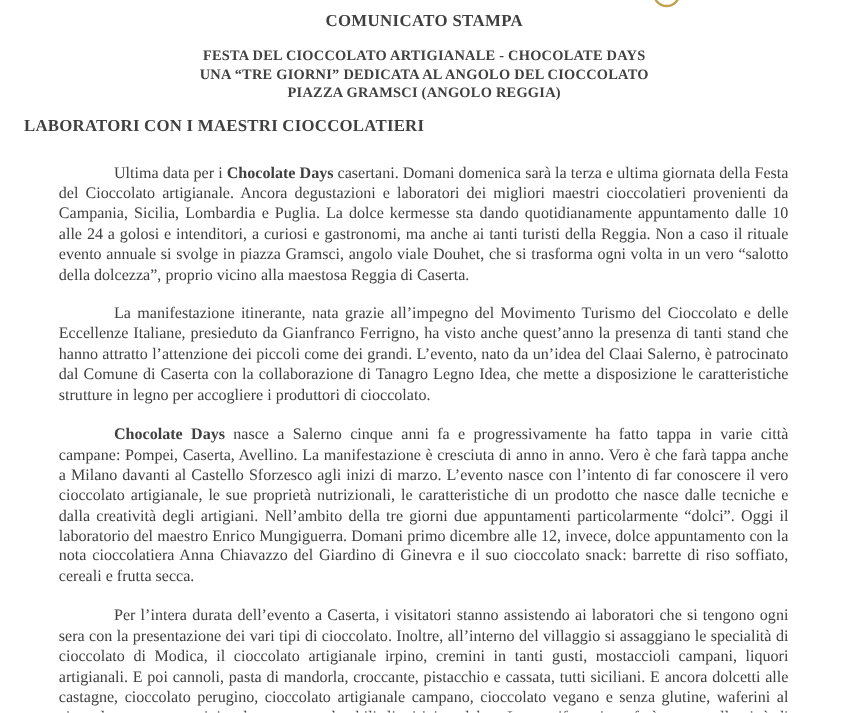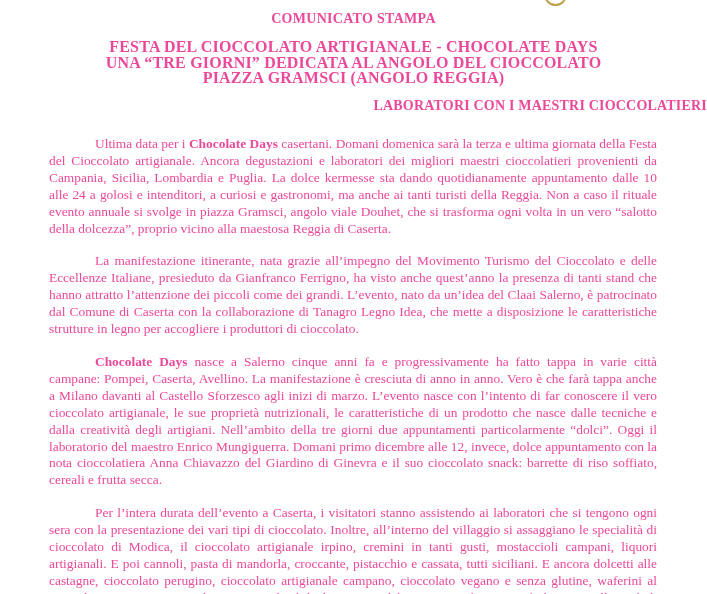--- a/index.html
+++ b/index.html
@@ -37,51 +37,52 @@
     padding-top: 11px;
     text-align: center;
     font-weight: bold;
     font-size: 14px;
     letter-spacing: 0.3px;
   }
   .title-block {
     margin-top: 12px;
     text-align: center;
     font-weight: bold;
-    font-size: 16px;
+    font-size: 12px;
     line-height: 15.5px;
     letter-spacing: 0.2px;
   }
   .subtitle-block {
     margin-top: 12px;
-    text-align: right;
+    text-align: left;
     font-weight: bold;
     font-size: 14px;
     line-height: 15.5px;
     letter-spacing: 0.2px;
+    padding-left: 20px;
   }
   .bodytext {
     margin: 23px 34px 0 33px;
     font-size: 13.4px;
     line-height: 16.9px;
     text-align: justify;
   }
   .bodytext p {
     margin: 16px;
     padding: 0;
     text-indent: 46px;
   }
   .bodytext b {
     font-weight: bold;
   }
 </style>
 </head>
 <body>
 
-<div class="page" style="color: #ec4899; background: rgb(255, 255, 255);">
+<div class="page" style="color: #404040; background: rgb(255, 255, 255);">
 
   <div class="seal" style="border-color: rgb(191, 161, 78);"></div>
 
   <div class="kicker">COMUNICATO STAMPA</div>
 
   <div class="title-block">
     <div>FESTA DEL CIOCCOLATO ARTIGIANALE - CHOCOLATE DAYS</div>
     <div>UNA “TRE GIORNI” DEDICATA AL ANGOLO DEL CIOCCOLATO</div>
     <div>PIAZZA GRAMSCI (ANGOLO REGGIA)</div>
   </div>

